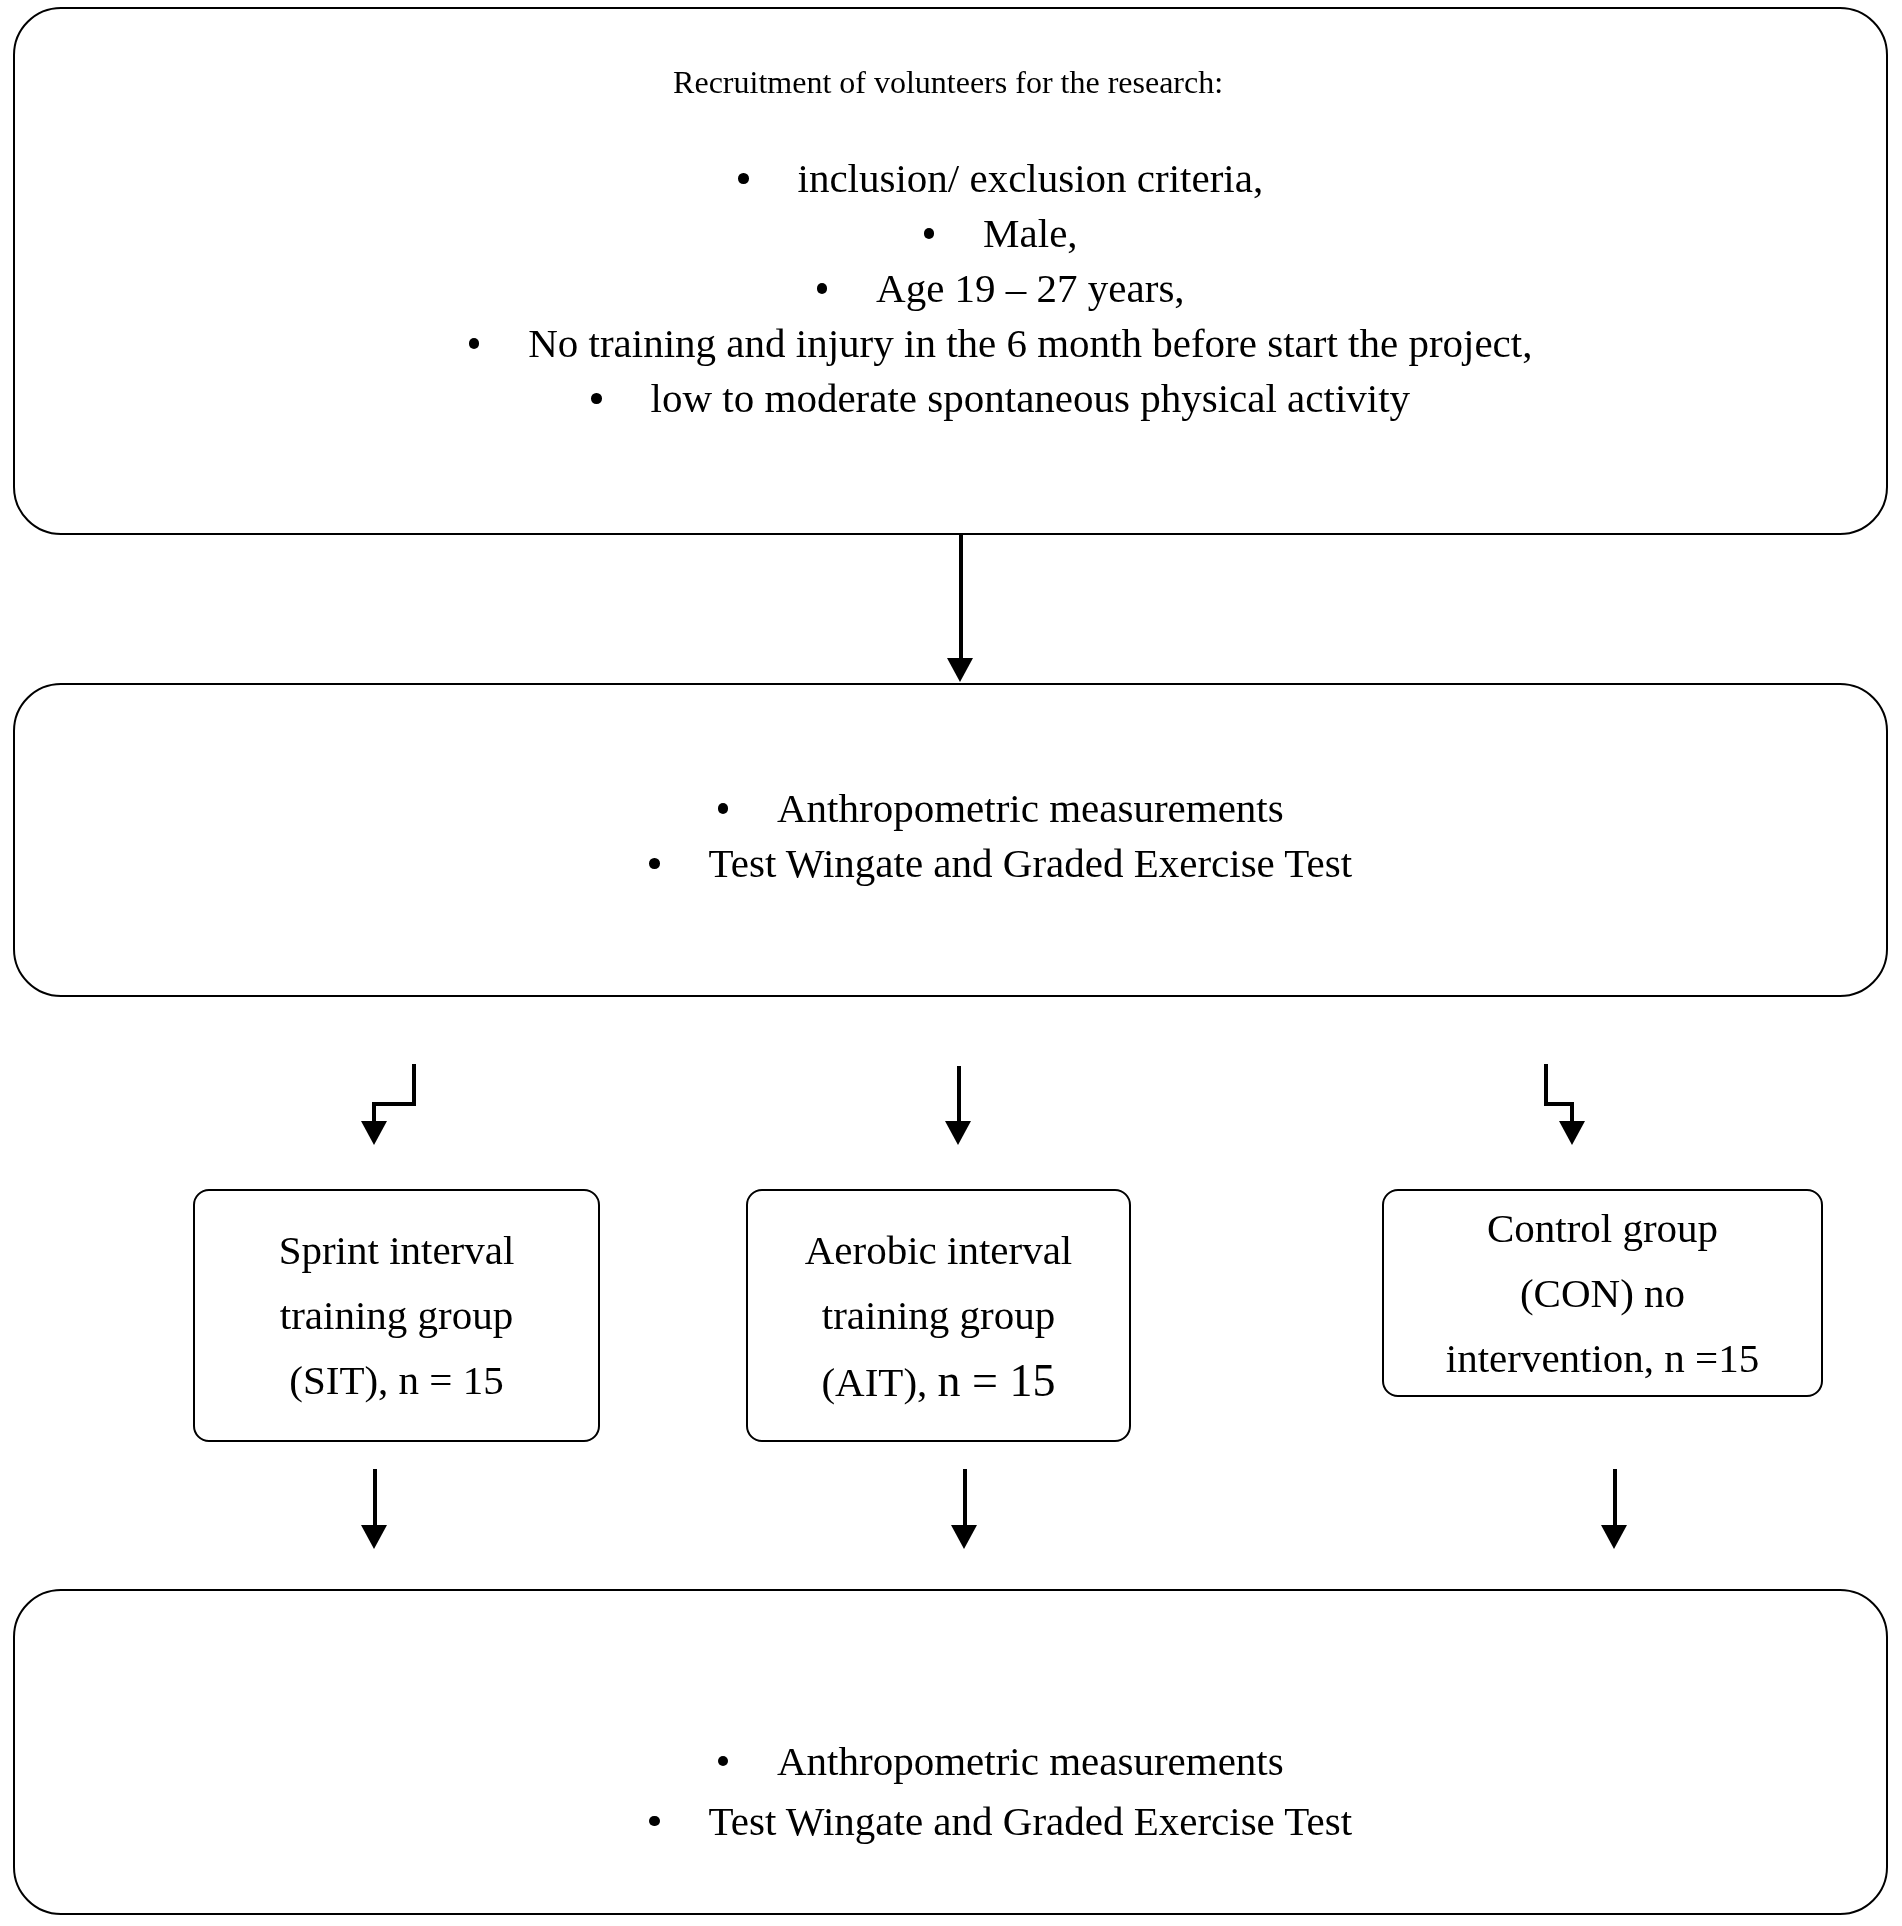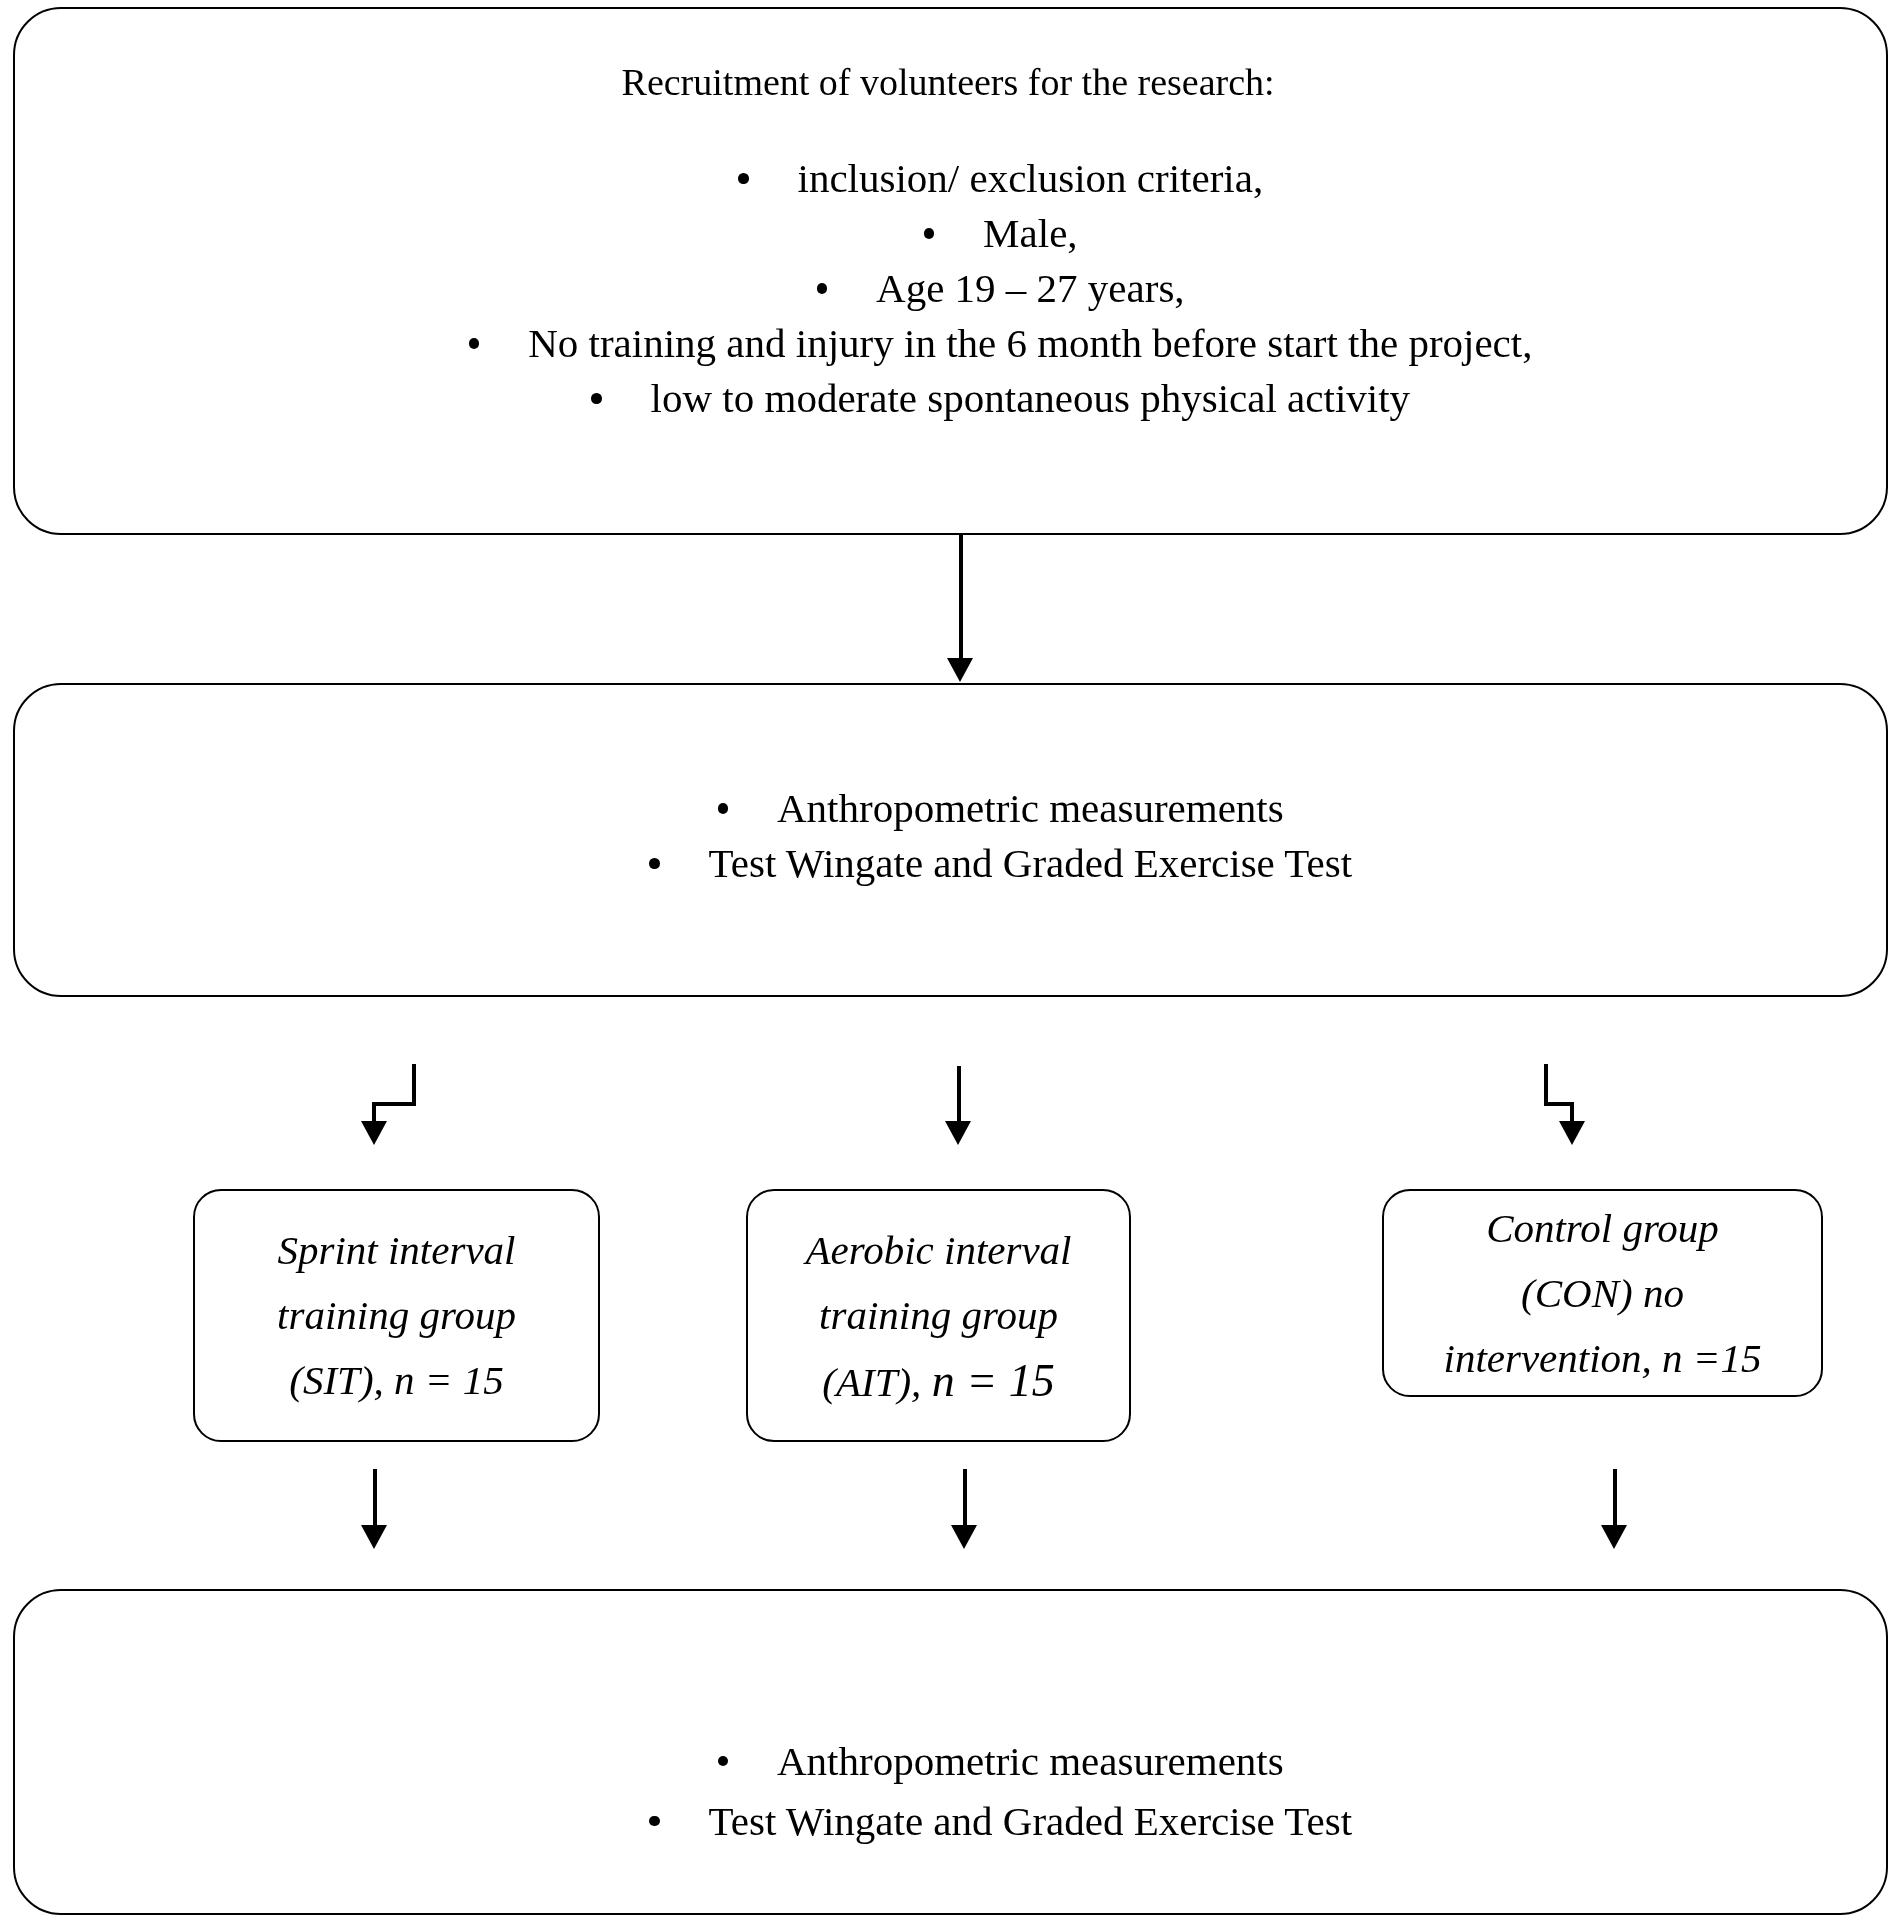--- a/index.html
+++ b/index.html
@@ -6,26 +6,26 @@
   body{
     width:1903px;height:1926px;background:#ffffff;
     font-family:"Liberation Serif","DejaVu Serif",serif;
     color:#000;
   }
   .canvas{position:relative;width:1903px;height:1926px;background:#ffffff;overflow:hidden;}
 
   
   .rbox{position:absolute;box-sizing:border-box;border:2.8px solid #000;background:#fff;}
   .rbox.big{border-radius:48px;}
-  .rbox.small{border-radius:28px;font-style:italic;}
+  .rbox.small{border-radius:16px;}
 
   
   .title-line{
     position:absolute;left:0;right:4px;text-align:center;
-    font-size:38px;line-height:55px;white-space:nowrap;
+    font-size:32px;line-height:55px;white-space:nowrap;
   }
   .bullets{position:absolute;}
   .bullet-line{
     display:flex;align-items:center;justify-content:center;
     font-size:41px;line-height:55px;height:55px;white-space:nowrap;
   }
   .bullet-line .dot{
     width:10.5px;height:10.5px;border-radius:50%;background:#000;
     margin-right:49px;flex:0 0 auto;
   }

